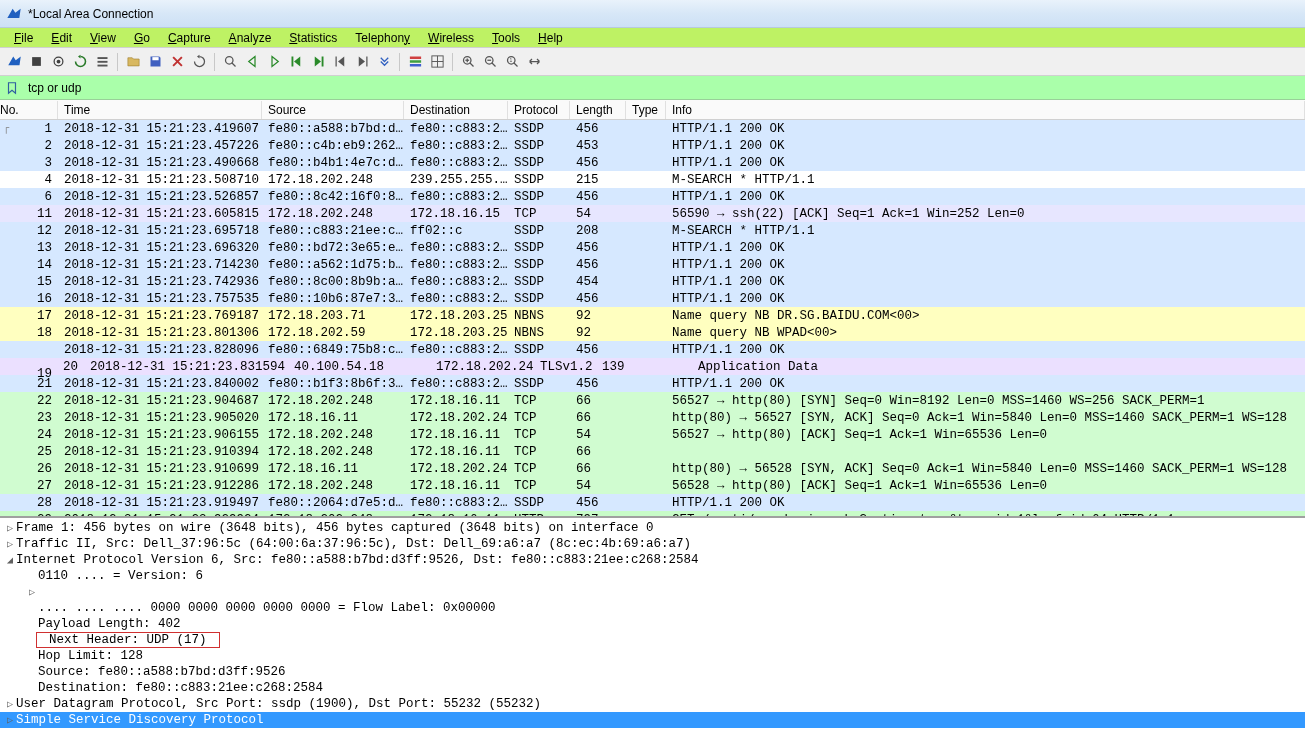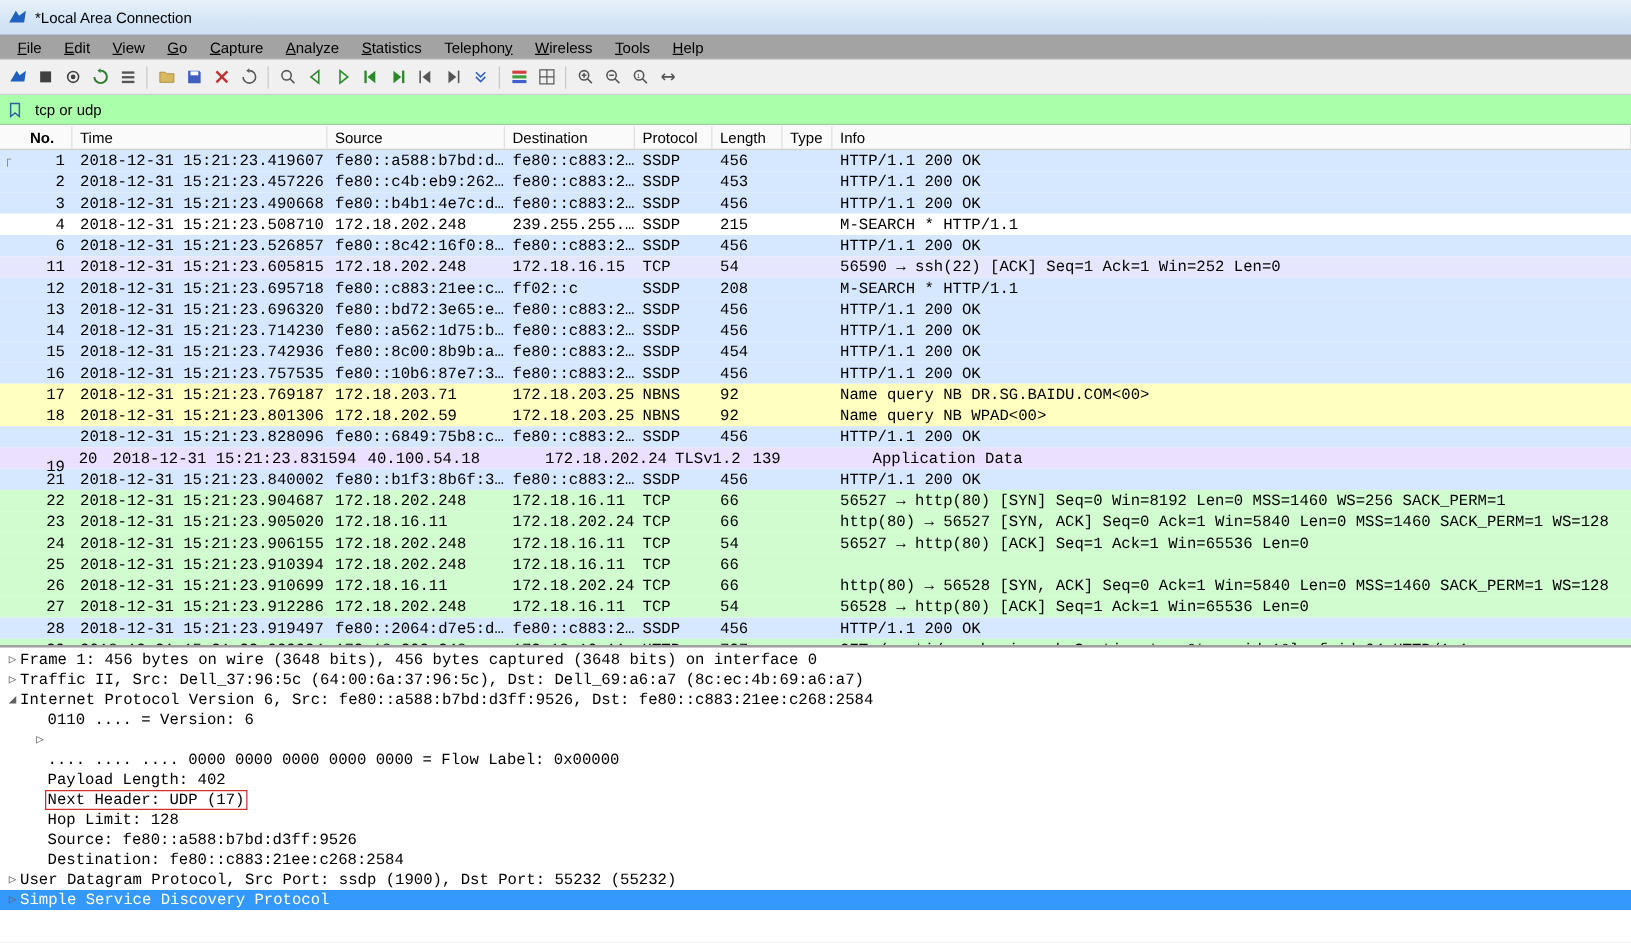--- a/index.html
+++ b/index.html
@@ -25,21 +25,21 @@
     gap: 6px;
   }
   .titlebar .shark {
     width: 16px; height: 16px; display:inline-block;
   }
   .titlebar .shark svg { width:16px; height:16px; }
   .titlebar .title { font-size: 12px; }
   
   .menubar {
     height: 20px;
-    background: #a3a3a3;
+    background: #bef264;
     border-bottom: 1px solid #d0d0d0;
     display: flex;
     align-items: center;
     padding: 0 6px;
     gap: 2px;
   }
   .menubar .menuitem {
     padding: 2px 8px;
     font-size: 12px;
     cursor: default;
@@ -117,21 +117,21 @@
     overflow: hidden;
   }
   .col-no    { width: 58px; text-align: left; }
   .col-time  { width: 204px; }
   .col-src   { width: 142px; }
   .col-dst   { width: 104px; }
   .col-proto { width: 62px; }
   .col-len   { width: 56px; }
   .col-type  { width: 40px; }
   .col-info  { flex: 1; }
-  .plist-header .col-no { padding-left: 24px; font-weight: bold; }
+  .plist-header .col-no { padding-left: 0; }
   .prow {
     display: flex;
     font-family: Consolas, "Courier New", monospace;
     font-size: 12.5px;
     height: 17px;
     align-items: center;
     white-space: nowrap;
   }
   .prow > div {
     padding: 0 6px;
@@ -178,21 +178,21 @@
     text-align: center;
   }
   .dline.indent0 { padding-left: 4px; }
   .dline.indent1 { padding-left: 26px; }
   .dline.sel {
     background: #3399ff;
     color: #fff;
   }
   .redbox {
     border: 1px solid #d03030;
-    padding: 0 1px;
+    padding: 0 12px;
     margin-left: -2px;
   }
   ::-webkit-scrollbar { width: 16px; height:16px; }
   ::-webkit-scrollbar-track { background: #f0f0f0; }
   ::-webkit-scrollbar-thumb { background: #cdcdcd; border:1px solid #b0b0b0; }
 </style>
 </head>
 <body>
 
 <div class="titlebar">

